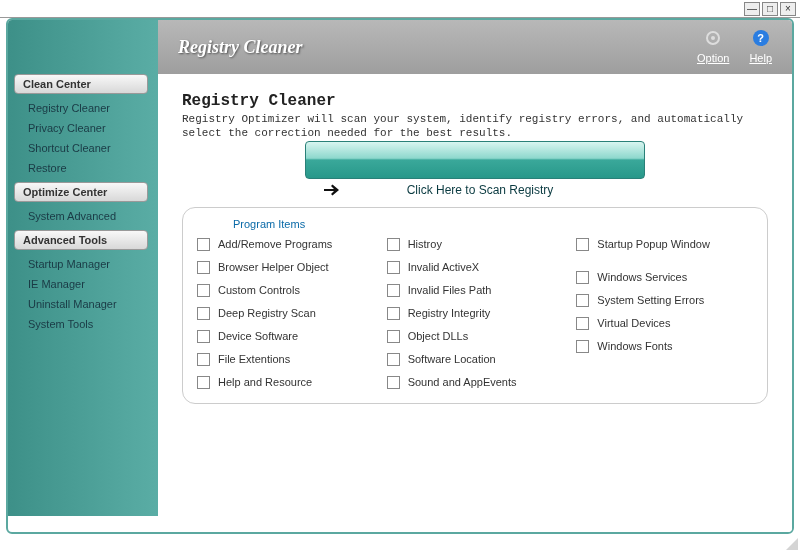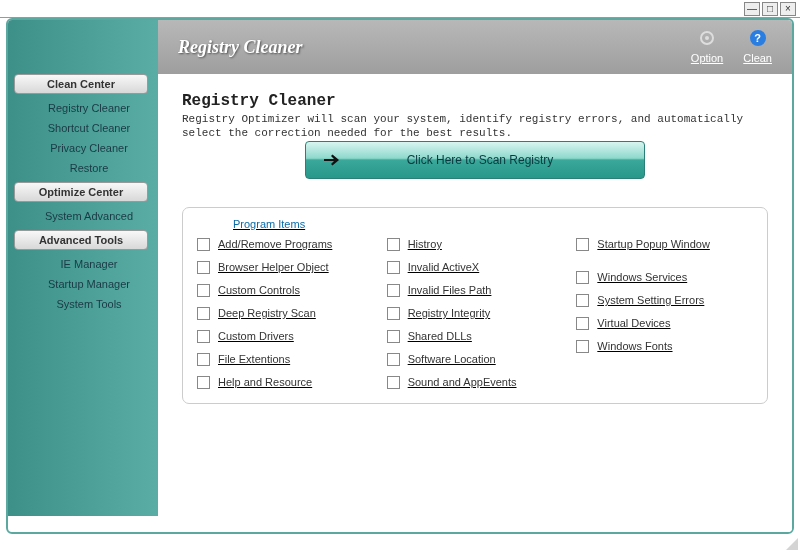--- a/index.html
+++ b/index.html
@@ -3,41 +3,41 @@
 <meta charset="utf-8">
 <style>
 * { box-sizing: border-box; margin: 0; padding: 0; }
 body { width: 800px; height: 552px; font-family: Arial, sans-serif; font-size: 11px; background: #fff; overflow: hidden; }
 
 .titlebar { height: 18px; background: #fff; border-bottom: 1px solid #999; display: flex; justify-content: flex-end; align-items: center; padding-right: 4px; gap: 2px; }
 .titlebar-btn { width: 16px; height: 14px; border: 1px solid #888; background: #eee; display: flex; align-items: center; justify-content: center; font-size: 10px; cursor: pointer; color: #333; }
 
 .frame { position: absolute; top: 18px; left: 6px; right: 6px; bottom: 18px; border: 2px solid #5ba8a0; border-radius: 6px; background: #fff; overflow: hidden; }
 
-.sidebar { position: absolute; left: 0; top: 0; bottom: 16px; width: 150px; background: linear-gradient(to right, #3d9088, #5aada5); padding-top: 50px; text-align: center; }
+.sidebar { position: absolute; left: 0; top: 0; bottom: 16px; width: 150px; background: linear-gradient(to right, #3d9088, #5aada5); padding-top: 50px; }
 .section-header { margin: 4px 10px 4px 6px; padding: 3px 8px; background: linear-gradient(to bottom, #f8f8f8, #d8d8d8); border: 1px solid #999; border-radius: 4px; font-size: 11px; color: #333; font-weight: bold; cursor: default; }
 .nav-item { padding: 4px 8px 4px 20px; color: #1a3a45; font-size: 11px; cursor: pointer; }
 
 .header-strip { position: absolute; left: 150px; right: 0; top: 0; height: 54px; background: linear-gradient(to bottom, #b8b8b8, #9e9e9e); display: flex; align-items: center; padding: 0 20px; }
 .app-title { font-family: 'Comic Sans MS', cursive; font-style: italic; font-weight: bold; font-size: 18px; color: #fff; text-shadow: 1px 1px 2px #555; flex: 1; }
 .header-btn { display: flex; align-items: center; gap: 6px; margin-left: 20px; cursor: pointer; flex-direction: column; }
 .header-btn span.lbl { color: #fff; text-decoration: underline; font-size: 11px; }
 .gear-icon { width: 16px; height: 16px; }
 .help-icon { width: 16px; height: 16px; border-radius: 50%; background: #2a7de1; color: #fff; display: flex; align-items: center; justify-content: center; font-weight: bold; font-size: 11px; }
 
 .main { position: absolute; left: 150px; right: 0; top: 54px; bottom: 0; background: #fff; padding: 18px 24px; }
 .page-title { font-family: 'Courier New', monospace; font-size: 16px; font-weight: bold; color: #222; margin-bottom: 2px; }
 .page-desc { font-family: 'Courier New', monospace; font-size: 11px; color: #333; line-height: 1.3; }
 
 .scan-btn { display: block; margin: 0 auto 28px auto; width: 340px; height: 38px; border: 1px solid #2a8078; border-radius: 4px; background: linear-gradient(to bottom, #d8f5f0 0%, #8ed8cd 45%, #3aa89a 50%, #28988a 100%); cursor: pointer; position: relative; }
-.scan-btn-inner { display: flex; align-items: center; height: 100%; }
+.scan-btn-inner { display: flex; align-items: center; height: 100%; margin-top: 30px; }
 .arrow-icon { width: 28px; height: 28px; margin-left: 12px; display: flex; align-items: center; justify-content: center; }
 .scan-label { flex: 1; text-align: center; color: #0a3a40; font-size: 12px; padding-right: 30px; }
 
-.items-box { border: 1px solid #ccc; border-radius: 7px; padding: 8px 14px 14px 14px; text-decoration: underline; }
+.items-box { border: 1px solid #ccc; border-radius: 13px; padding: 8px 14px 14px 14px; }
 .items-header { color: #0a6aa8; font-size: 11px; padding: 2px 0 8px 36px; }
 .items-grid { display: grid; grid-template-columns: 1fr 1fr 1fr; column-gap: 6px; row-gap: 10px; gap: 13px; }
 .check-row { display: flex; align-items: center; gap: 8px; }
 .checkbox { width: 13px; height: 13px; border: 1px solid #888; background: #fff; cursor: pointer; flex-shrink: 0; }
 .check-label { color: #333; font-size: 11px; }
 
 .resize-grip { position: absolute; right: 2px; bottom: 2px; width: 14px; height: 14px; }
 .resize-grip::before { content: ''; position: absolute; right: 0; bottom: 0; width: 0; height: 0; border-left: 12px solid transparent; border-bottom: 12px solid #aaa; opacity: 0.5; }
 </style>
 </head>
@@ -47,47 +47,48 @@
   <div class="titlebar-btn">—</div>
   <div class="titlebar-btn">□</div>
   <div class="titlebar-btn">×</div>
 </div>
 
 <div class="frame">
 
   <div class="sidebar">
     <div class="section-header">Clean Center</div>
     <div class="nav-item">Registry Cleaner</div>
+    <div class="nav-item">Privacy Cleaner</div>
     <div class="nav-item">Shortcut Cleaner</div>
-    <div class="nav-item">Privacy Cleaner</div>
     <div class="nav-item">Restore</div>
 
     <div class="section-header">Optimize Center</div>
     <div class="nav-item">System Advanced</div>
 
     <div class="section-header">Advanced Tools</div>
+    <div class="nav-item">Startup Manager</div>
     <div class="nav-item">IE Manager</div>
-    <div class="nav-item">Startup Manager</div>
+    <div class="nav-item">Uninstall Manager</div>
     <div class="nav-item">System Tools</div>
   </div>
 
   <div class="header-strip">
     <div class="app-title">Registry Cleaner</div>
     <div class="header-btn">
       <span class="gear-icon">
         <svg viewBox="0 0 16 16" width="16" height="16">
             <circle cx="8" cy="8" r="6" fill="none" stroke="#ddd" stroke-width="2"></circle>
             <circle cx="8" cy="8" r="2" fill="#ddd"></circle>
           </svg>
       </span>
       <span class="lbl">Option</span>
     </div>
     <div class="header-btn">
       <span class="help-icon">?</span>
-      <span class="lbl">Clean</span>
+      <span class="lbl">Help</span>
     </div>
   </div>
 
   <div class="main">
     <div class="page-title">Registry Cleaner</div>
     <div class="page-desc">Registry Optimizer will scan your system, identify registry errors, and automatically select the correction needed for the best results.</div>
 
     <div class="scan-btn">
       <div class="scan-btn-inner">
         <span class="arrow-icon">
@@ -118,21 +119,21 @@
               <span class="check-label">Custom Controls</span>
             </div>
           <div style="height:10px"></div>
           <div class="check-row">
               <div class="checkbox"></div>
               <span class="check-label">Deep Registry Scan</span>
             </div>
           <div style="height:10px"></div>
           <div class="check-row">
               <div class="checkbox"></div>
-              <span class="check-label">Custom Drivers</span>
+              <span class="check-label">Device Software</span>
             </div>
           <div style="height:10px"></div>
           <div class="check-row">
               <div class="checkbox"></div>
               <span class="check-label">File Extentions</span>
             </div>
           <div style="height:10px"></div>
           <div class="check-row">
               <div class="checkbox"></div>
               <span class="check-label">Help and Resource</span>
@@ -154,21 +155,21 @@
               <span class="check-label">Invalid Files Path</span>
             </div>
           <div style="height:10px"></div>
           <div class="check-row">
               <div class="checkbox"></div>
               <span class="check-label">Registry Integrity</span>
             </div>
           <div style="height:10px"></div>
           <div class="check-row">
               <div class="checkbox"></div>
-              <span class="check-label">Shared DLLs</span>
+              <span class="check-label">Object DLLs</span>
             </div>
           <div style="height:10px"></div>
           <div class="check-row">
               <div class="checkbox"></div>
               <span class="check-label">Software Location</span>
             </div>
           <div style="height:10px"></div>
           <div class="check-row">
               <div class="checkbox"></div>
               <span class="check-label">Sound and AppEvents</span>

